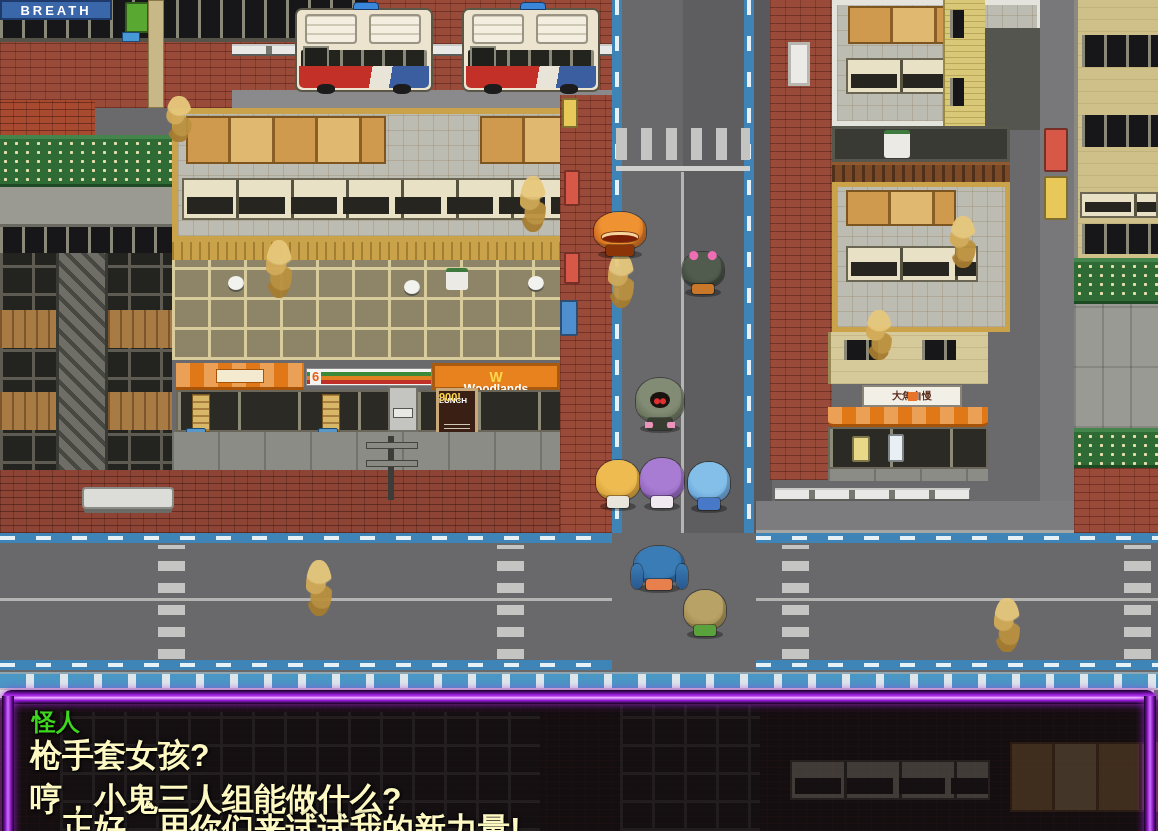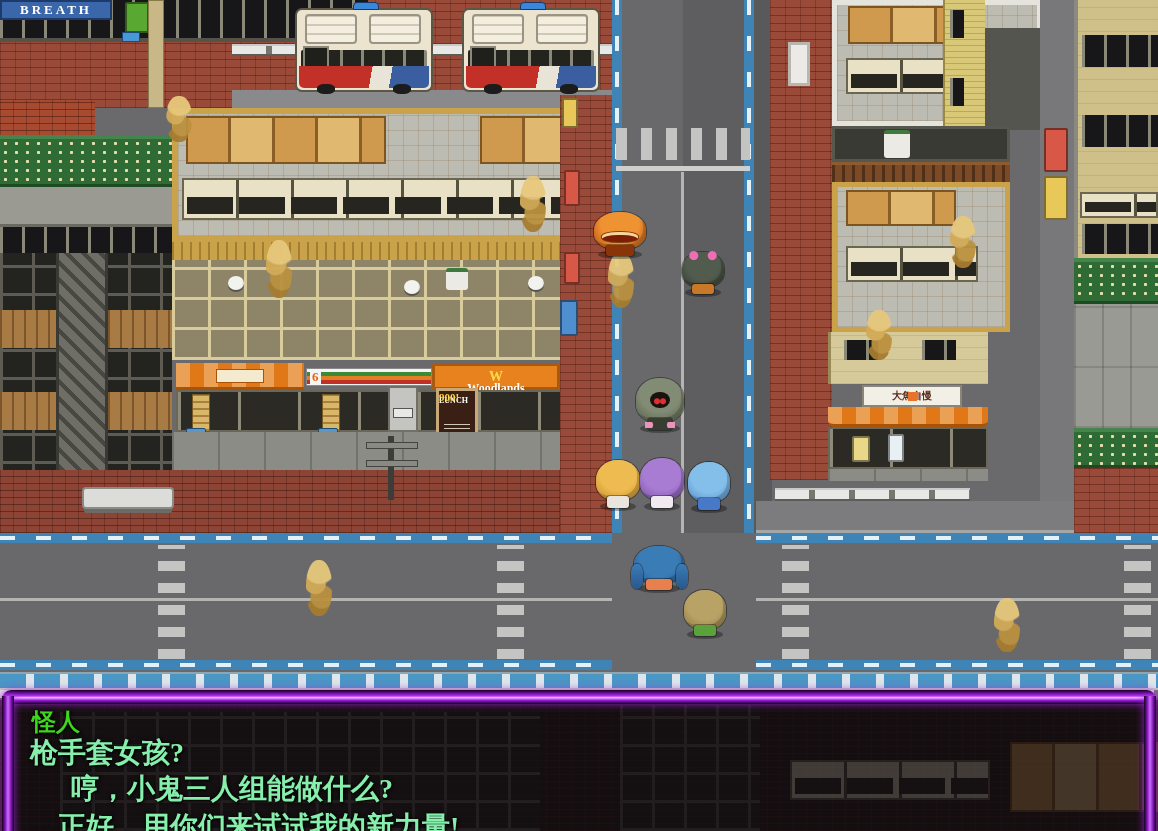--- a/index.html
+++ b/index.html
@@ -1,17 +1,17 @@
 <!DOCTYPE html>
 <html><head>
 <meta charset="utf-8">
 <style>
   html,body{margin:0;padding:0;background:#000;}
   #stage{position:relative;width:1158px;height:831px;overflow:hidden;
-    background:#6a6a6c;font-family:Liberation Serif, serif;}
+    background:#6a6a6c;font-family:Liberation Sans, sans-serif;}
   #stage *{position:absolute;box-sizing:border-box;}
 
   
   .brick{background-color:#9a4a38;background-image:
     repeating-linear-gradient(0deg,rgba(40,10,5,.35) 0 1px,transparent 1px 8px),
     repeating-linear-gradient(90deg,rgba(40,10,5,.22) 0 1px,transparent 1px 15px);}
   .brick-red{background-color:#8e4434;background-image:
     repeating-linear-gradient(0deg,rgba(30,8,4,.4) 0 1px,transparent 1px 7px),
     repeating-linear-gradient(90deg,rgba(30,8,4,.25) 0 1px,transparent 1px 13px);}
   .roof-tile{background-color:#bcbcb2;background-image:
@@ -122,21 +122,21 @@
   #dialog .inner{left:5px;right:5px;top:10px;bottom:-10px;background:rgba(8,3,12,.55);}
   #dialog .edge-top{left:0;right:0;top:0;height:14px;border-radius:9px 9px 0 0;
     background:linear-gradient(180deg,#12021a 0%,#5c0a8a 18%,#b22ef0 42%,#edb4ff 55%,#9318d2 75%,#12021a 100%);
     box-shadow:0 0 8px rgba(170,40,230,.8);}
   #dialog .edge-left,#dialog .edge-right{top:6px;bottom:-10px;width:12px;
     background:linear-gradient(90deg,#12021a 0%,#7a10ae 25%,#cf6aff 50%,#7a10ae 78%,#12021a 100%);
     box-shadow:0 0 8px rgba(170,40,230,.8);}
   #dialog .edge-left{left:0;} #dialog .edge-right{right:0;}
   #dialog .speaker{left:30px;top:16px;font-size:24px;font-weight:bold;
     text-shadow:1px 1px 2px #000,0 0 4px #000;}
-  #dialog .line{left:28px;font-size:28px;color:#86efac;font-weight:bold;
+  #dialog .line{left:28px;font-size:32px;color:#fef9c3;font-weight:bold;
     text-shadow:1px 1px 2px #000,0 0 4px #000;white-space:nowrap;}
 </style>
 </head>
 <body>
 
 <div id="stage">
 
   <div style="left:612px;top:0;width:142px;height:831px;background:#69696b;"></div>
   <div style="left:683px;top:0;width:71px;height:533px;background:rgba(0,0,0,.10);"></div>
   <div class="lane-v" style="left:612px;top:0;width:10px;height:533px;"></div>
@@ -360,16 +360,16 @@
       </div>
     </div>
 
   <div id="dialog">
     <div class="inner"></div>
     <div class="edge-top"></div>
     <div class="edge-left"></div>
     <div class="edge-right"></div>
     <div class="speaker" style="color: rgb(63, 214, 30);">怪人</div>
     <div class="line" style="top:44px;">枪手套女孩?</div>
-    <div class="line" style="top:80px;margin-left:41px;">哼，小鬼三人组能做什么?</div>
+    <div class="line" style="top:88px;">哼，小鬼三人组能做什么?</div>
     <div class="line" style="top:118px;">…正好，用你们来试试我的新力量!</div>
   </div>
 </div>
 
 </body></html>

